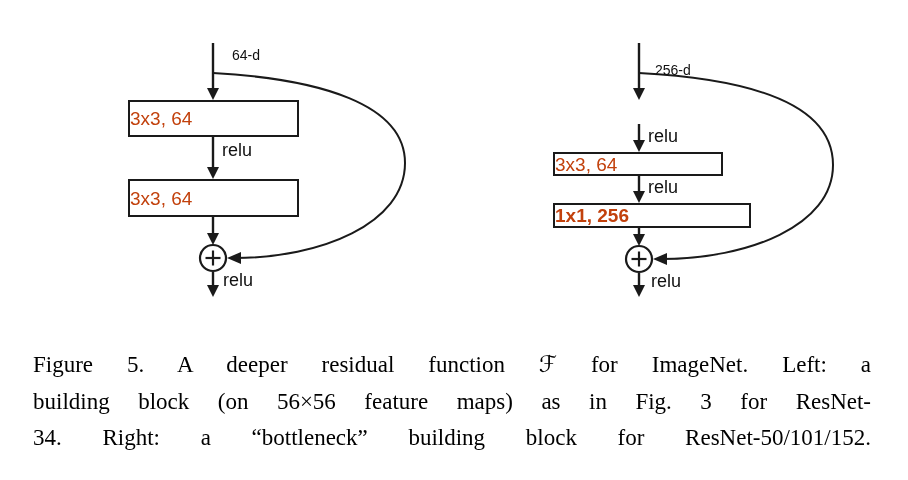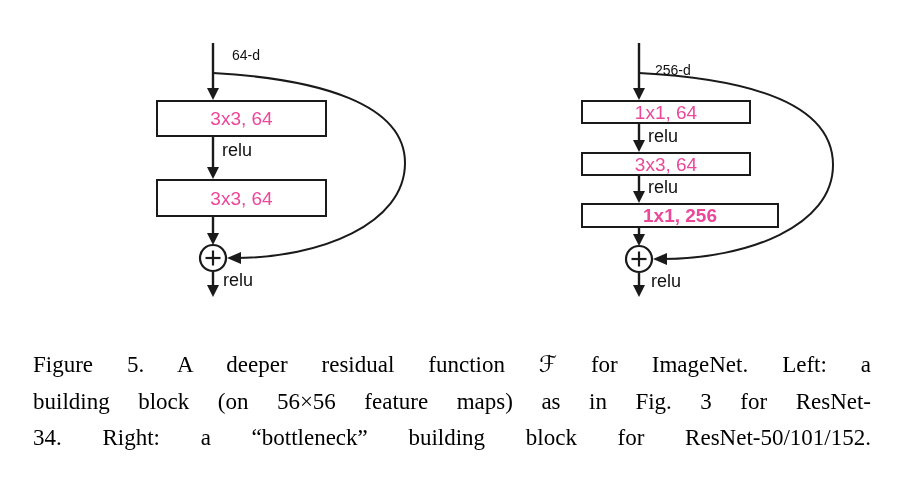--- a/index.html
+++ b/index.html
@@ -4,22 +4,22 @@
 <style>
   html,body { margin:0; padding:0; background:#ffffff; }
   .page {
     position:relative; width:908px; height:480px; background:#ffffff;
     font-family:"Liberation Sans", sans-serif; overflow:hidden; color:#1a1a1a;
   }
   .diagram-layer { position:absolute; left:0; top:0; width:908px; height:330px; }
   .diagram-layer svg { position:absolute; left:0; top:0; }
   .conv-box {
     position:absolute; box-sizing:border-box; border:2px solid #1a1a1a; background:#ffffff;
-    display:flex; align-items:center; justify-content:center;
-    font-size:19px; line-height:1; color:#ec4899; letter-spacing:0px;margin-left:28px;
+    display:flex; align-items:center; justify-content:flex-start;
+    font-size:19px; line-height:1; color:#c2410c; letter-spacing:0px;
   }
   .lbl { position:absolute; font-size:14px; line-height:20px; color:#111111; white-space:nowrap; }
   .relu { font-size:18px; line-height:18px; }
   .caption {
     position:absolute; left:33px; top:347px; width:838px;
     font-family:"Liberation Serif","DejaVu Serif","DejaVu Sans", serif;
     font-size:23px; line-height:36.5px; color:#000000;
   }
   .cap-line { text-align:justify; text-align-last:justify; }
   .stroke { stroke:#1a1a1a; fill:none; }
@@ -76,23 +76,20 @@
     <div class="conv-box" style="left:128px; top:100px; width:171px; height:37px;">
       <span>3x3, 64</span>
     </div>
     <div class="lbl relu" style="left:222px; top:141px;">relu</div>
     <div class="conv-box" style="left:128px; top:179px; width:171px; height:38px;">
       <span>3x3, 64</span>
     </div>
     <div class="lbl relu" style="left:223px; top:271px;">relu</div>
 
     <div class="lbl" style="left:655px; top:60px;">256-d</div>
-    <div class="conv-box" style="left:553px; top:100px; width:170px; height:24px;">
-      <span>1x1, 64</span>
-    </div>
     <div class="lbl relu" style="left:648px; top:127px;">relu</div>
     <div class="conv-box" style="left:553px; top:152px; width:170px; height:24px;">
       <span>3x3, 64</span>
     </div>
     <div class="lbl relu" style="left:648px; top:178px;">relu</div>
     <div class="conv-box" style="left:553px; top:203px; width:198px; height:25px;font-weight:bold;">
       <span>1x1, 256</span>
     </div>
     <div class="lbl relu" style="left:651px; top:272px;">relu</div>
   </div>

